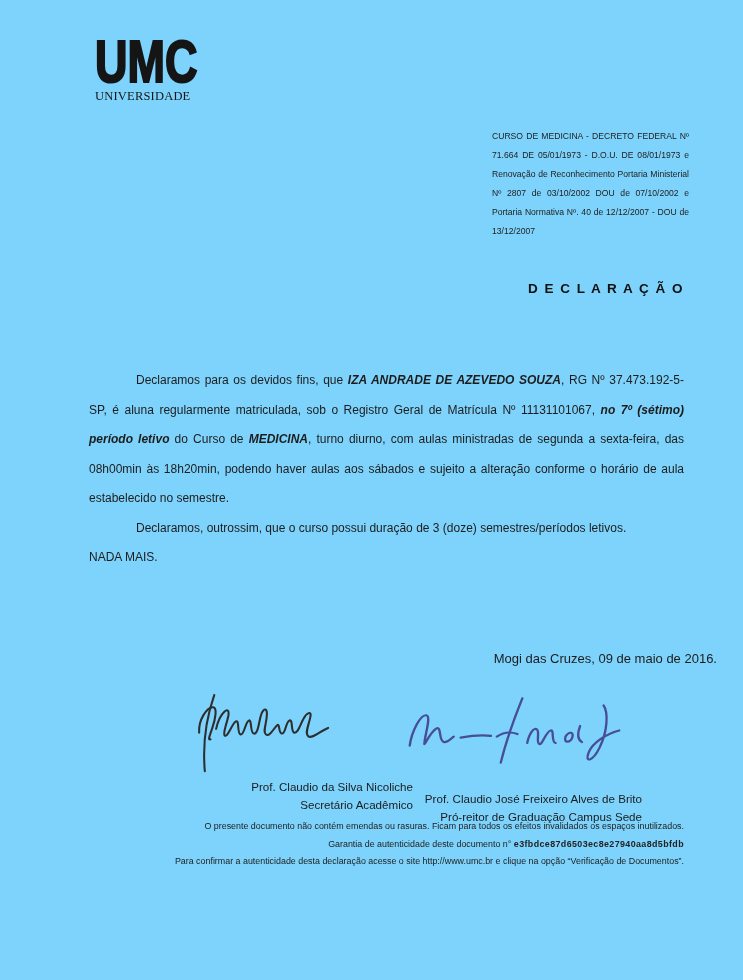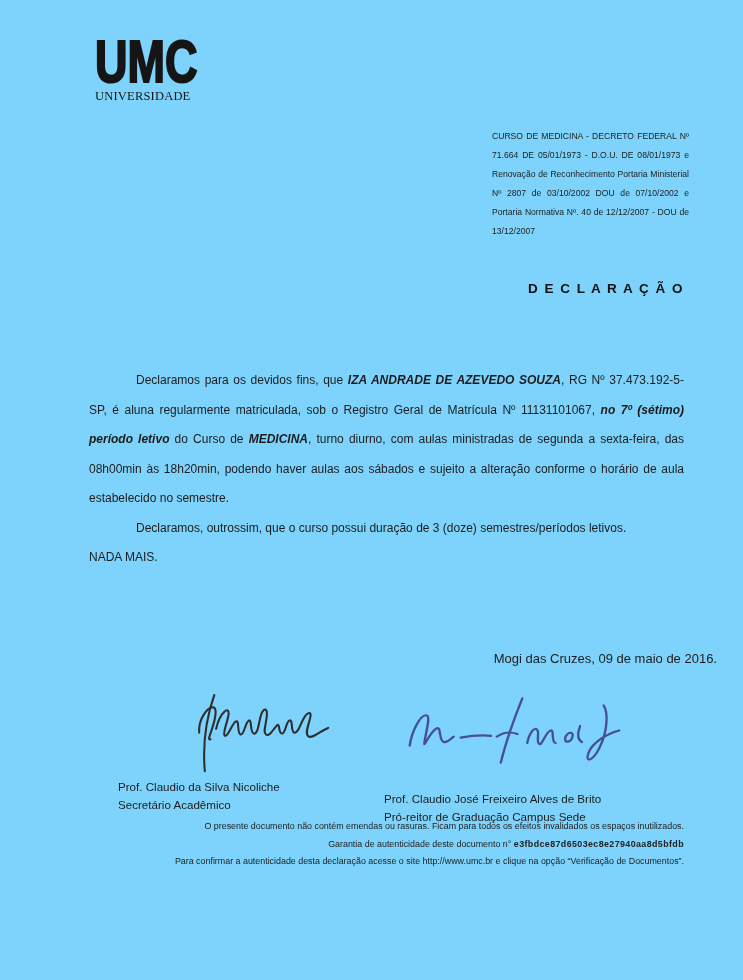--- a/index.html
+++ b/index.html
@@ -43,21 +43,21 @@
   .bi { font-weight:bold; font-style:italic; }
 
   
   .date-line {
     position:absolute; left:122px; top:651px; width:595px;
     text-align:right; font-size:13px; color:#1c1c1c;
   }
 
   
   .signatures { position:absolute; left:0; top:676px; width:743px; height:150px; }
-  .sig-col { position:absolute; text-align:left; }
+  .sig-col { position:absolute; text-align:right; }
   .sig-col.left  { left:118px; width:295px; }
   .sig-col.right { left:384px; width:258px; }
   .sig-art { height:98px; overflow:visible; }
   .sig-art svg { display:block; margin:0 auto; overflow:visible; }
   .sig-art.left  svg { margin-top:4px; }
   .sig-art.right svg { margin-top:16px; }
   .sig-name, .sig-role { font-size:11.6px; line-height:18px; color:#1c1c1c; }
 
   
   .footer {

